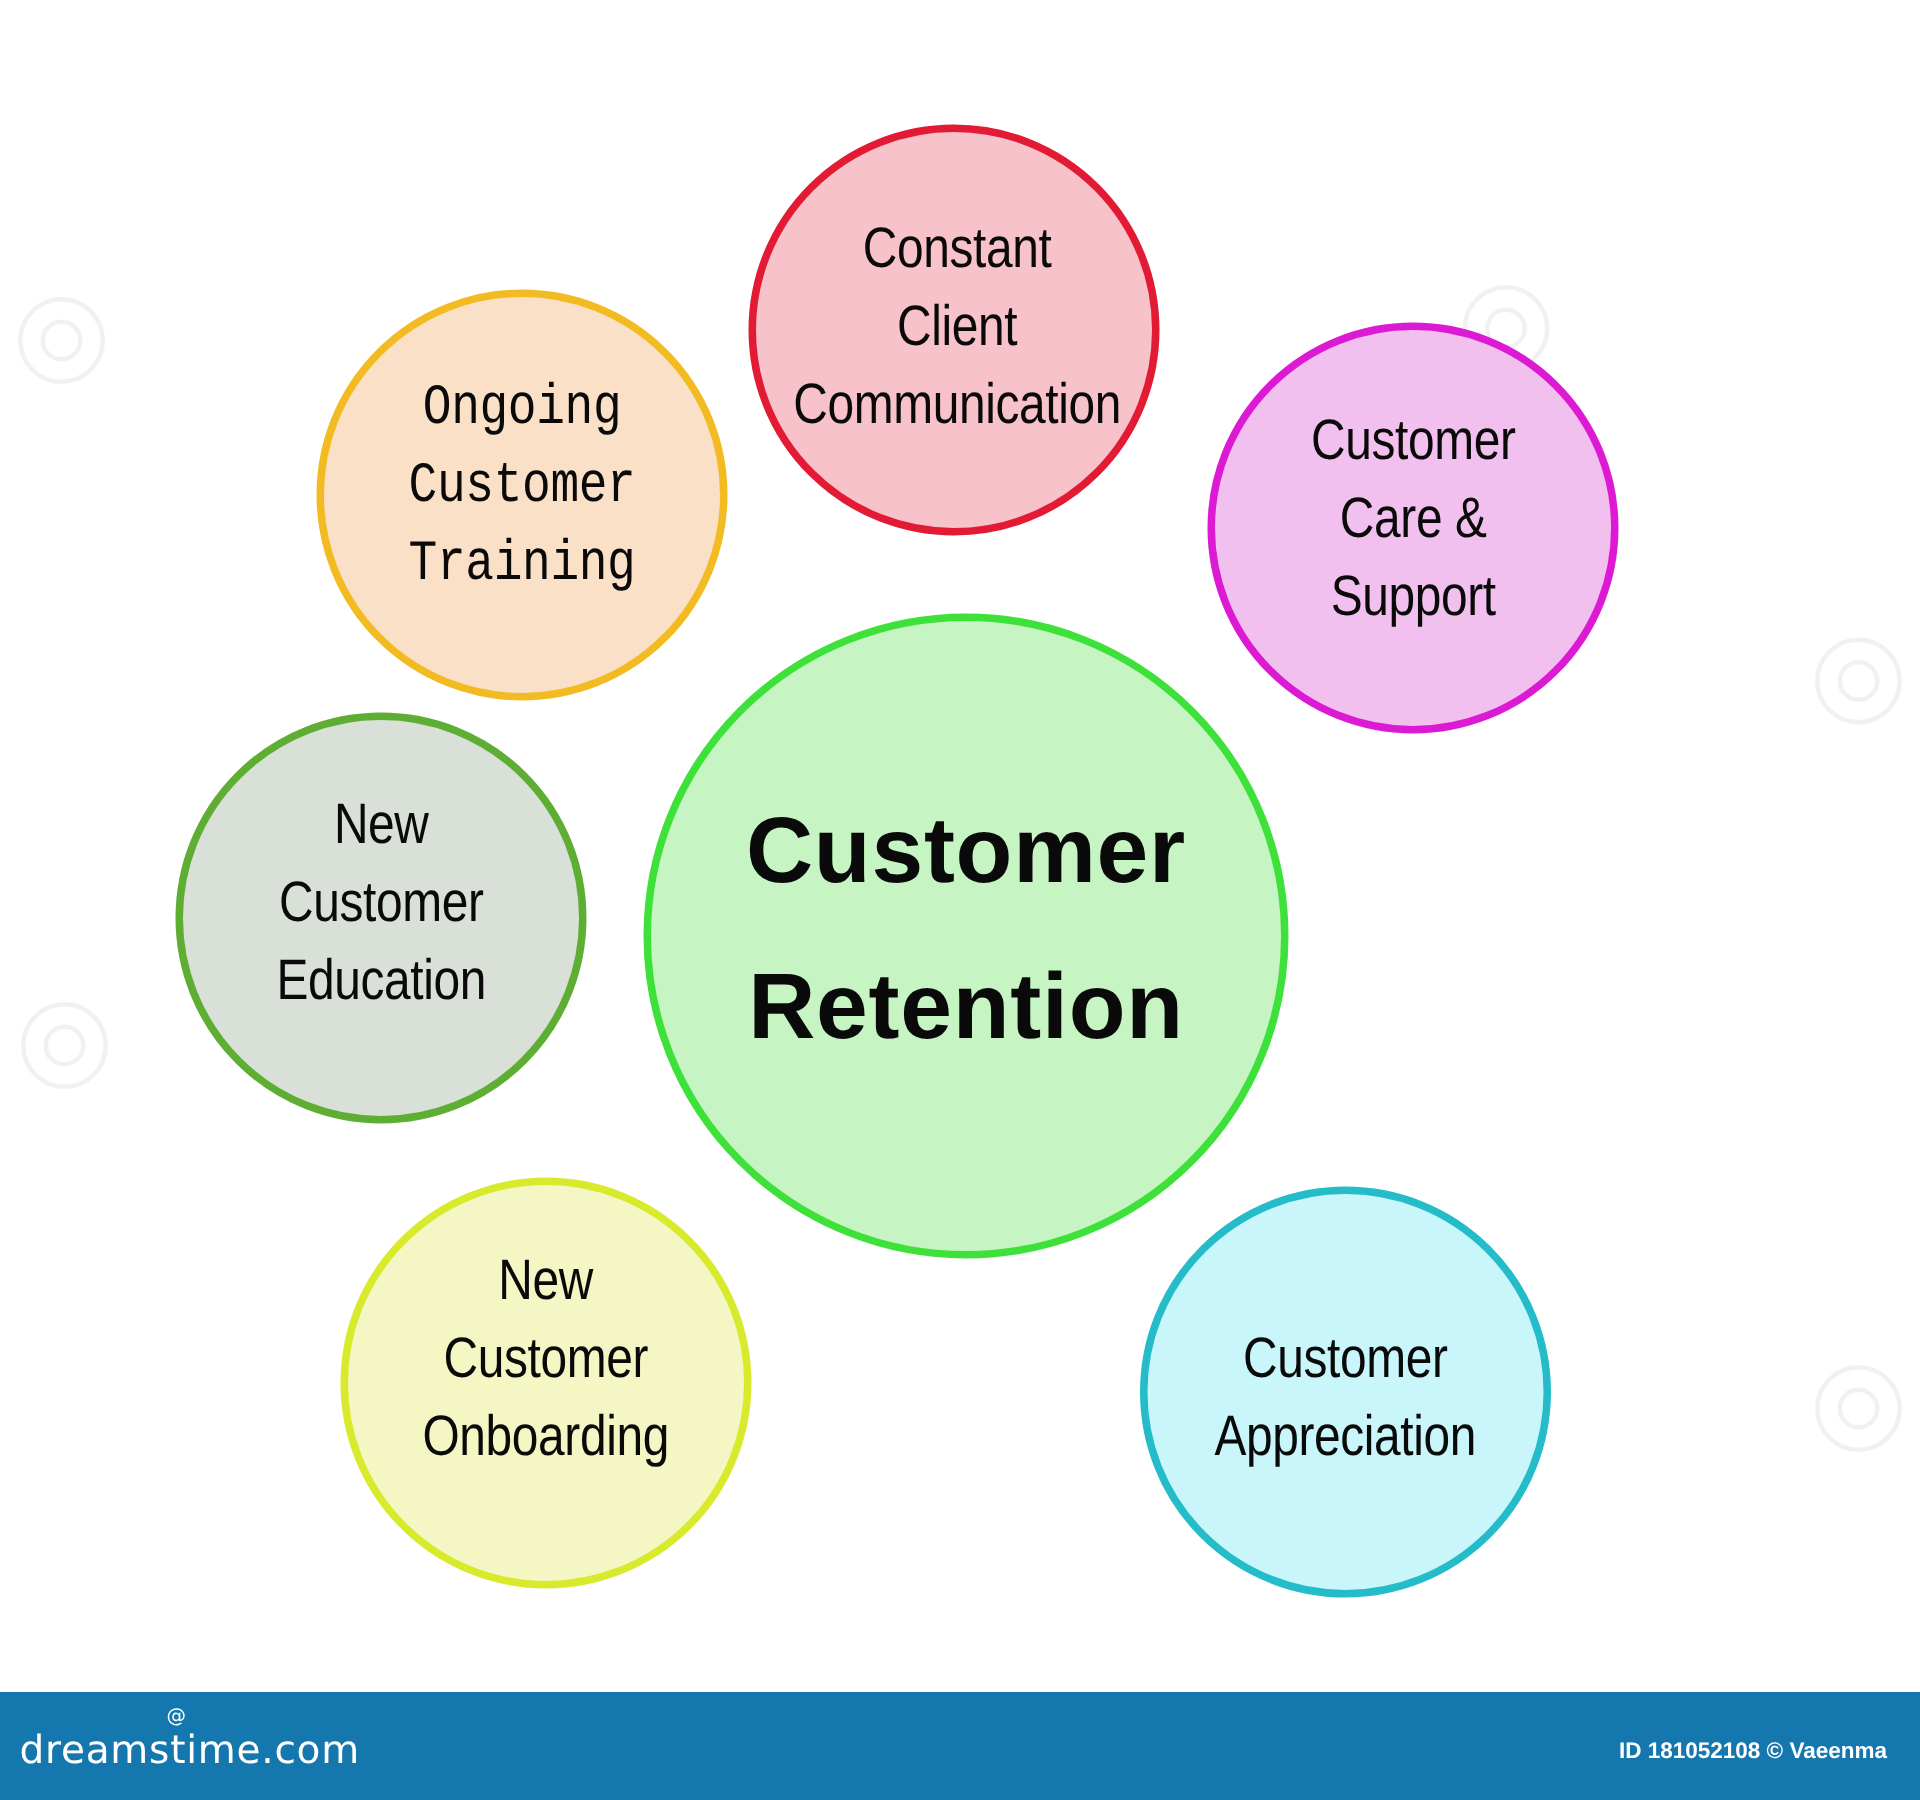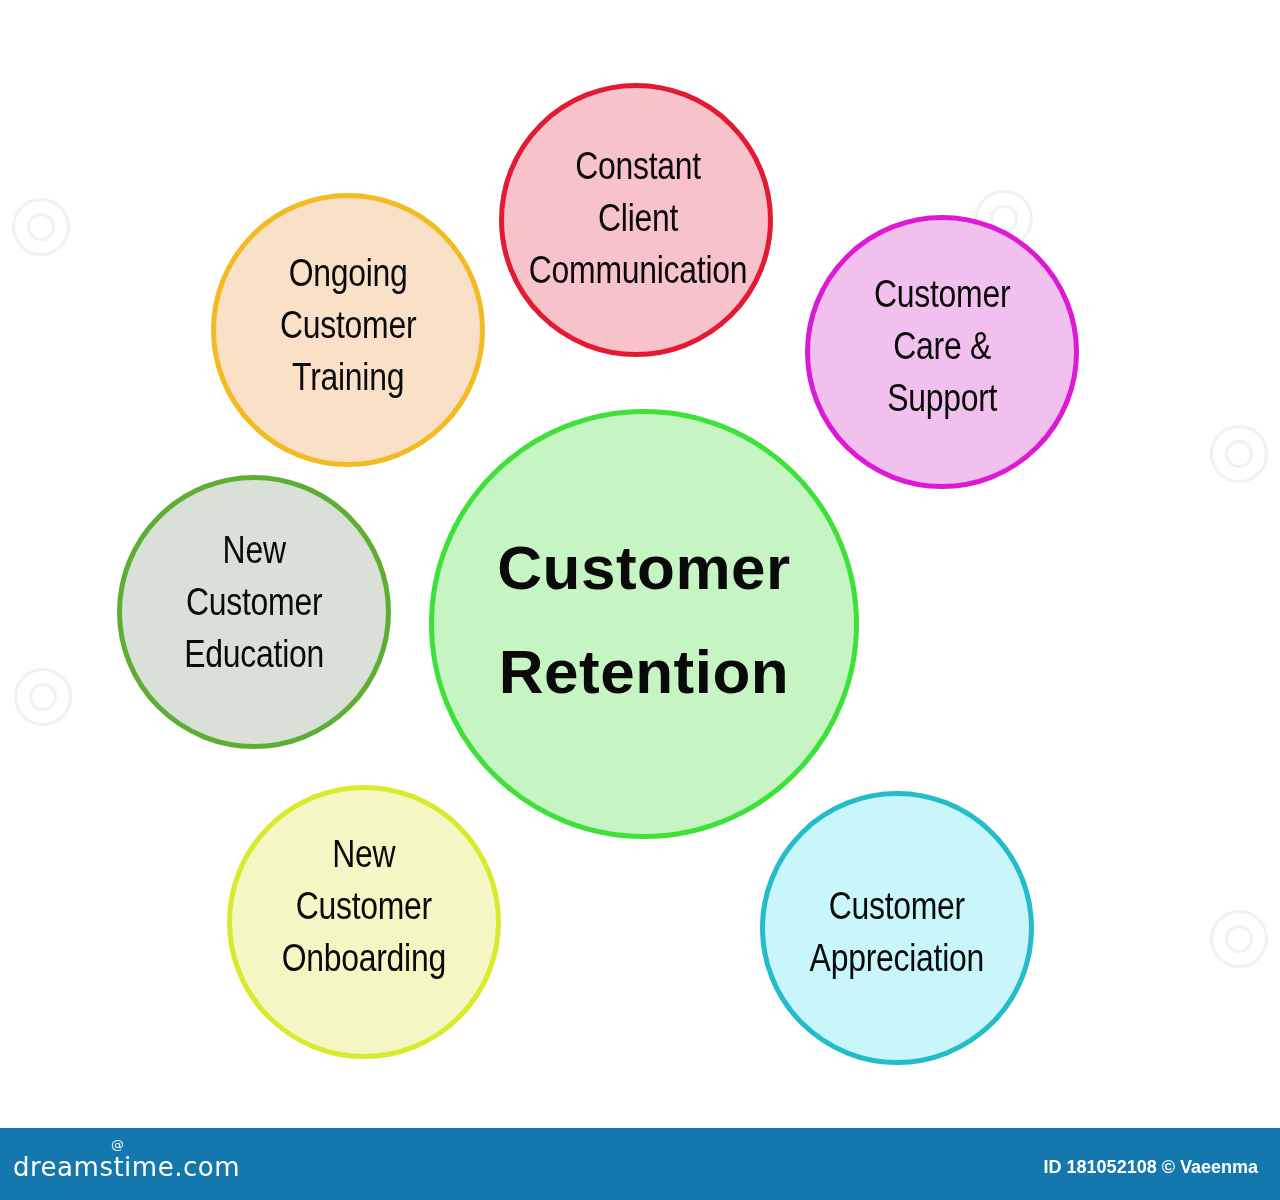--- a/index.html
+++ b/index.html
@@ -49,21 +49,21 @@
     }
     .bubble.center .label {
       font-weight: bold;
       font-size: 62px;
       line-height: 104px;
       transform: none;
       letter-spacing: 0.5px;
     }
     
     #b-red     { left: 499px; top: 83px;  }
-    #b-orange  { left: 211px; top: 193px; }
+    #b-orange  { left: 211px; top: 193px; font-family: Liberation Mono, monospace; }
     #b-magenta { left: 805px; top: 215px; }
     #b-gray    { left: 117px; top: 475px; }
     #b-blue    { left: 920px; top: 511px; }
     #b-yellow  { left: 227px; top: 785px; }
     #b-cyan    { left: 760px; top: 791px; }
     #b-center  { left: 429px; top: 409px; }
 
     #b-red .label     { margin-top: -4px; }
     #b-orange .label  { margin-top: -10px; }
     #b-magenta .label { margin-top: -12px; }
@@ -117,21 +117,21 @@
     #brand-swirl {
       position: absolute;
       left: 98px;
       top: -14px;
       font-size: 13px;
       line-height: 13px;
     }
     #image-credit {
       font-family: "Liberation Sans", sans-serif;
       font-weight: bold;
-      font-size: 18px;
+      font-size: 15px;
       color: #ffffff;
       margin-top: 6px;
     }
   </style>
 </head>
 <body>
 
 <div id="canvas">
 
   <div class="watermark" style="left:12px; top:198px;"></div>

